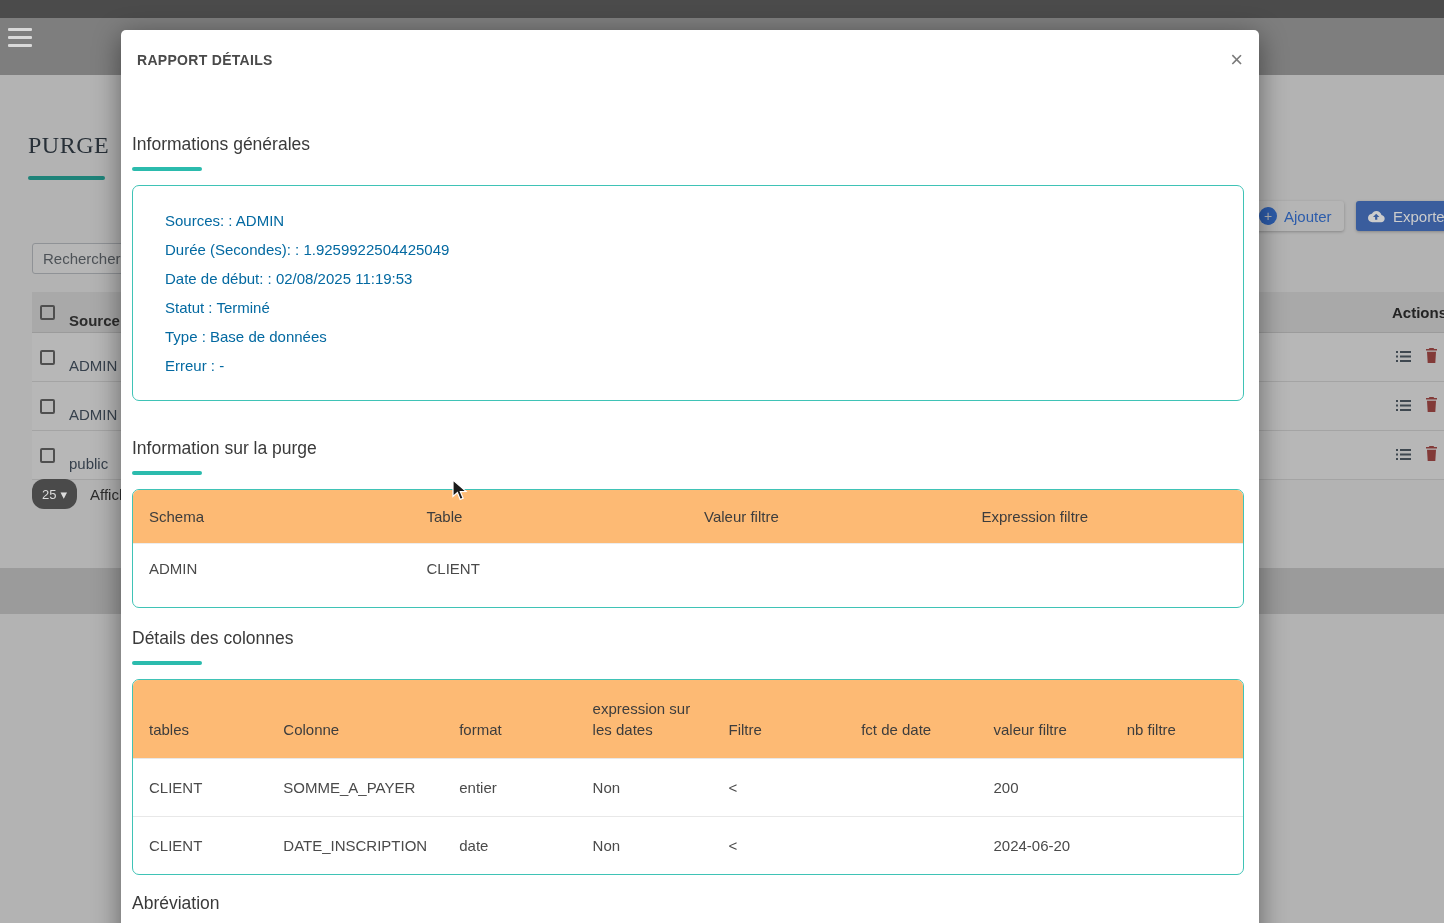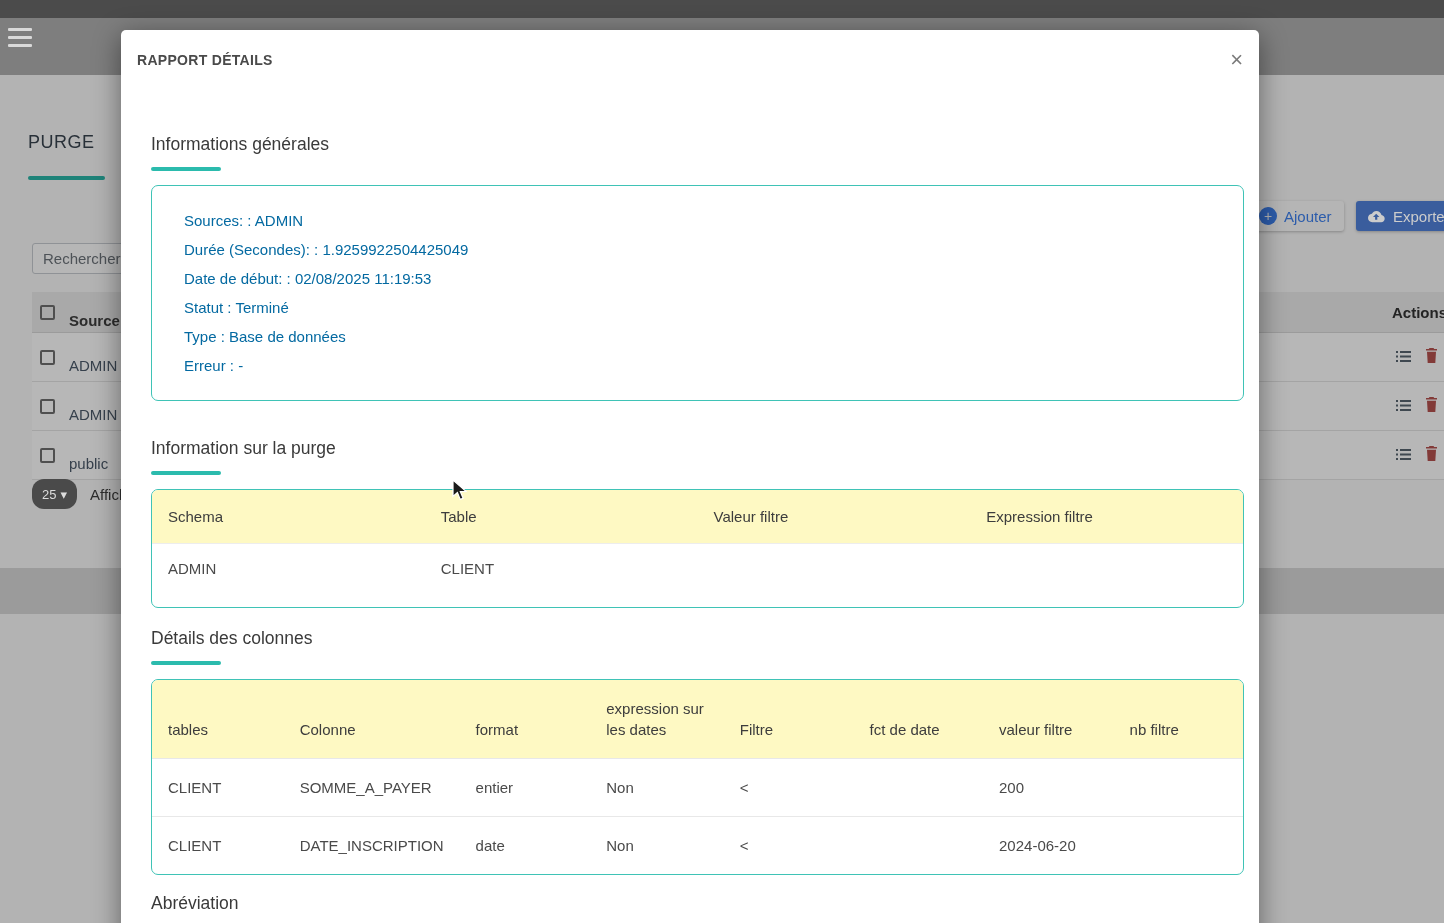--- a/index.html
+++ b/index.html
@@ -11,21 +11,21 @@
     background: #b3b3b3; 
   }
 
   
   .topstrip { position:absolute; left:0; top:0; width:100%; height:18px; background:#4b4b4b; }
   .navbar   { position:absolute; left:0; top:18px; width:100%; height:57px; background:#7e7e7e; }
   .hamburger { position:absolute; left:8px; top:10px; width:24px; height:19px;
                display:flex; flex-direction:column; justify-content:space-between; cursor:pointer; }
   .hamburger span { display:block; height:3px; background:#d9d9d9; border-radius:1px; }
 
-  .page-title { position:absolute; left:28px; top:132px; font-size:18px; font-weight:500; color:#283038; letter-spacing:.5px; }
+  .page-title { position:absolute; left:28px; top:132px; font-size:24px; font-weight:500; color:#283038; letter-spacing:.5px;font-family:Liberation Serif, serif; }
   .page-title-underline { position:absolute; left:28px; top:176px; width:77px; height:4px; background:#1e8379; border-radius:2px; }
 
   .search-input { position:absolute; left:32px; top:243px; width:185px; height:31px;
     background:#b6b6b6; border:1px solid #8f9296; border-radius:3px; padding:0 10px;
     font-size:15px; color:#343434; font-family:inherit; }
   .search-input::placeholder { color:#4d5257; opacity:1; }
 
   .btn-add { position:absolute; left:1247px; top:201px; height:30px; display:flex; align-items:center; gap:7px;
     background:#b5b5b5; border-radius:3px; padding:0 12px; color:#2c5cab; font-size:15px; cursor:pointer;
     box-shadow:0 1px 3px rgba(0,0,0,.25); }
@@ -51,31 +51,31 @@
   .showing { position:absolute; left:90px; top:486px; font-size:15px; color:#2d2d2d; }
 
   .band { position:absolute; left:0; top:568px; width:100%; height:46px; background:#9b9b9b; }
 
   
   .modal { position:absolute; left:121px; top:30px; width:1138px; height:990px; background:#ffffff;
     border-radius:5px 5px 0 0; box-shadow:0 6px 28px rgba(0,0,0,.45); z-index:20; }
   .modal-header { height:60px; padding:0 16px; display:flex; align-items:center; justify-content:space-between;text-align:right; }
   .modal-title { font-size:14px; font-weight:600; letter-spacing:.3px; color:#4a4a4a; }
   .modal-close { font-size:22px; color:#7a7a7a; line-height:1; cursor:pointer; }
-  .modal-body { padding:44px 15px 0 30px; }
+  .modal-body { padding:44px 15px 0 11px; }
 
   .section-title { font-size:17.5px; font-weight:500; color:#3a3a3a; }
   .divider { width:70px; height:4px; background:#2bbbad; border-radius:3px; margin:12px 0 14px 0; }
 
   .info-box { border:1px solid #3fc3b6; border-radius:7px; padding:20px; }
   .info-line { font-size:15px; color:#0369a1; line-height:29px;margin-left:12px; }
 
   .tbox { border:1px solid #3fc3b6; border-radius:7px; overflow:hidden; }
   table { width:100%; border-collapse:collapse; font-size:15px; color:#4a4a4a; }
-  thead th { background:#fef9c3; text-align:left; font-weight:400; color:#3d3d3d; }
+  thead th { background:#fdba74; text-align:left; font-weight:400; color:#3d3d3d; }
   .purge thead th { padding:18px 16px; width:25%; }
   .purge tbody td { padding:16px 16px 30px 16px; border-top:1px solid #ededed; width:25%; }
   .cols thead th { padding:18px 16px; width:12.5%; vertical-align:bottom; line-height:21px; }
   .cols tbody td { padding:18px 16px; width:12.5%; border-top:1px solid #e8e8e8; vertical-align:middle;
     overflow-wrap:break-word; line-height:21px; }
 
   #sec-purge { margin-top:37px; }
   #sec-cols  { margin-top:20px; }
   .abbr-title { margin-top:18px; }
 

